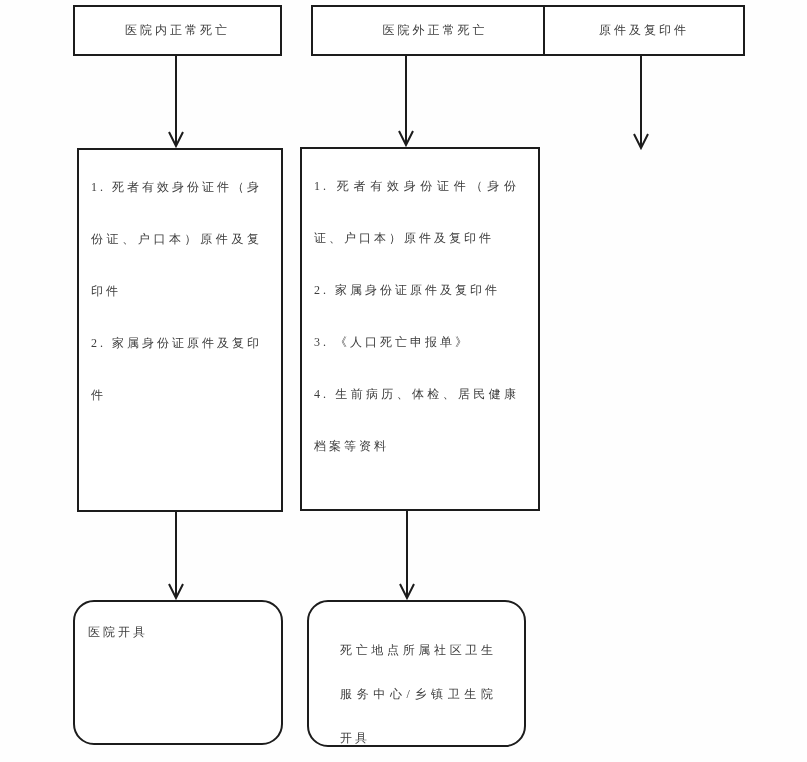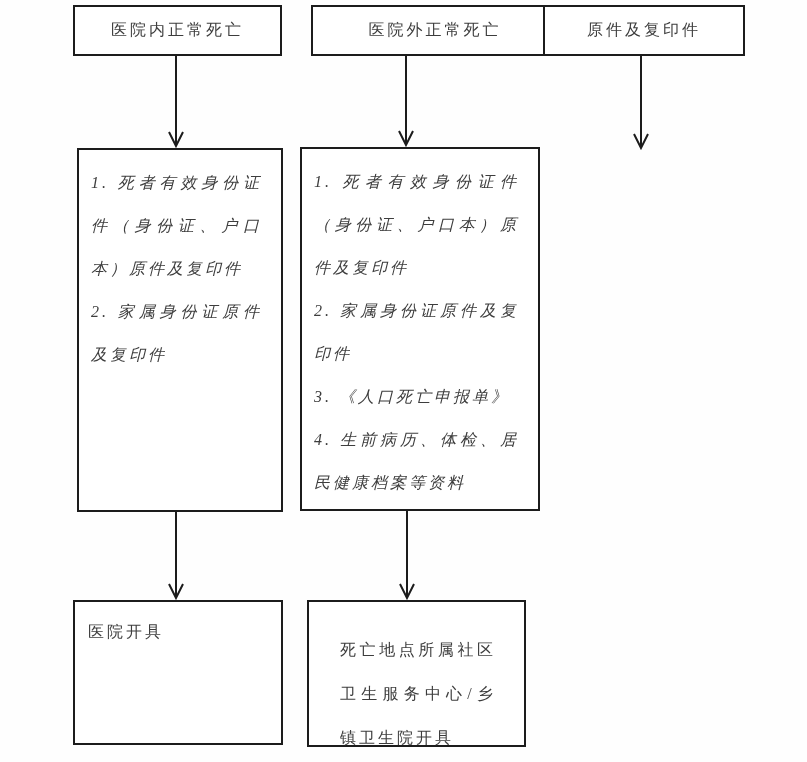--- a/index.html
+++ b/index.html
@@ -14,47 +14,47 @@
     background: #fefefe;
     font-family: "Liberation Serif", "DejaVu Serif", serif;
     color: #3d3d3d;
     overflow: hidden;
   }
   .box {
     position: absolute;
     border: 2px solid #1c1c1c;
     background: #ffffff;
     box-sizing: border-box;
-    font-size: 16px;
+    font-size: 12px;
     letter-spacing: 3px;
   }
   .header-box {
     display: flex;
     align-items: center;
     justify-content: center;
     text-align: center;
   }
   .content-box {
     padding: 11px 19px 0 12px;
-    line-height: 43px;
+    line-height: 52px;
     text-align: justify;
     text-justify: inter-character;
     word-break: break-all;
-    font-style: italic;
   }
   .content-box p {
     margin: 0;
     padding: 0;
   }
   .outcome-box {
     padding: 8px 10px 0 13px;
     line-height: 44px;
     text-align: justify;
     text-justify: inter-character;
     word-break: break-all;
+    border-radius: 21px;
   }
   .arrow {
     position: absolute;
   }
   .arrow svg {
     display: block;
   }
 </style>
 </head>
 <body>

